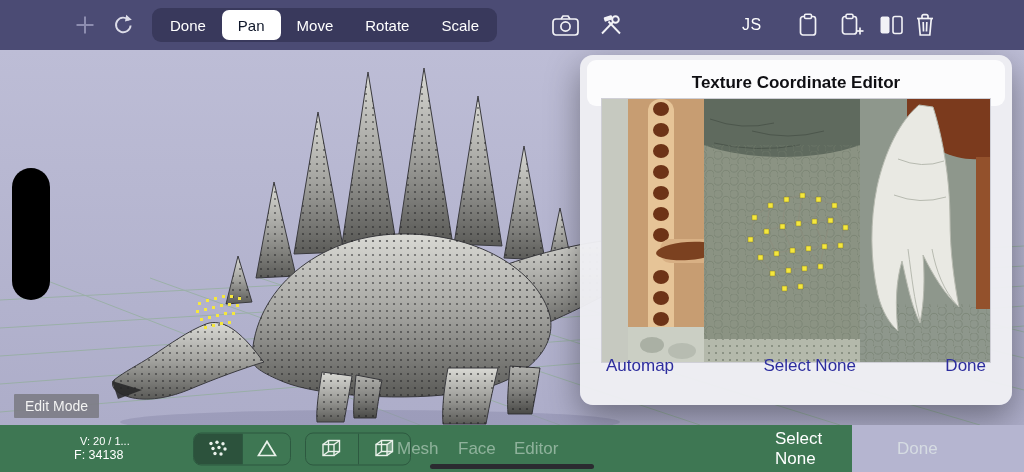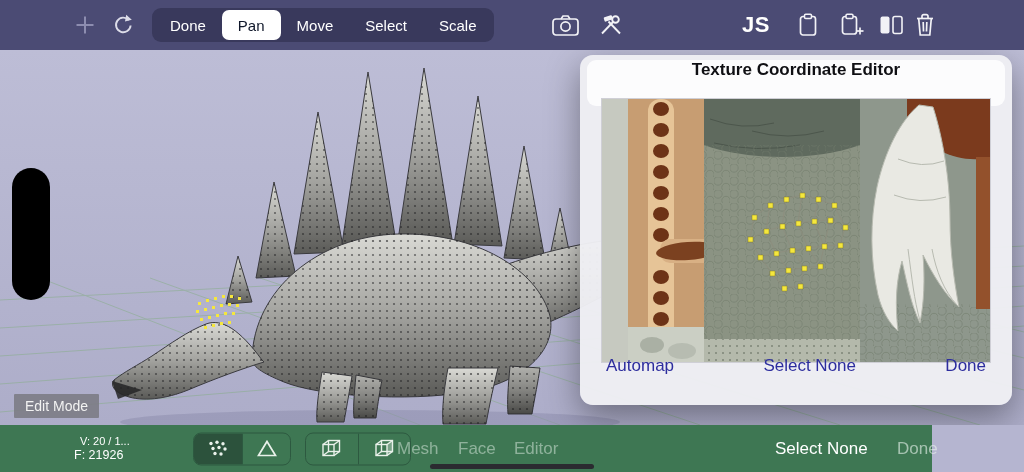--- a/index.html
+++ b/index.html
@@ -5,38 +5,38 @@
   *{margin:0;padding:0;box-sizing:border-box}
   html,body{width:1024px;height:472px;overflow:hidden;background:#000;font-family:"Liberation Sans",sans-serif}
   .app{position:relative;width:1024px;height:472px;background:var(--viewport-bg,#b5b5d0);overflow:hidden}
 
   
   .topbar{position:absolute;top:0;left:0;right:0;height:50px;background:var(--topbar-bg,#4b4b74);z-index:30}
   .tb-abs{position:absolute;top:50%;transform:translateY(-50%);display:flex;align-items:center;justify-content:center;cursor:default}
   .seg-control{position:absolute;left:152px;top:8px;height:34px;display:flex;align-items:center;background:var(--seg-bg,#39395c);border-radius:9px;padding:2px}
   .seg{height:30px;display:flex;align-items:center;padding:0 16px;color:#fff;font-size:15px;border-radius:7px;white-space:nowrap}
   .seg.selected{background:#fff;color:#0f172a;font-weight:500}
-  .js-label{font-size:22px;font-weight:700;color:#fff;letter-spacing:.5px}
+  .js-label{font-size:16px;font-weight:400;color:#fff;letter-spacing:.5px}
 
   
   .viewport{position:absolute;top:50px;left:0;width:1024px;height:375px;background:linear-gradient(#bdbdd6,#adadc9);overflow:hidden}
   .scene{position:absolute;left:0;top:0}
   .pill{position:absolute;left:12px;top:118px;width:38px;height:132px;border-radius:19px;background:#000;z-index:5}
   .edit-chip{position:absolute;left:14px;top:344px;background:rgba(124,124,133,.9);color:#f2f2f2;font-size:14px;padding:4px 11px;border-radius:1px;z-index:6}
 
   
   .panel{position:absolute;left:580px;top:5px;width:432px;height:350px;background:rgba(238,238,243,.97);border-radius:13px;box-shadow:0 12px 34px rgba(0,0,0,.38);z-index:20}
-  .panel-header{margin:5px 7px 0;background:rgba(253,253,254,.92);border-radius:9px;height:46px;display:flex;align-items:flex-start;justify-content:center}
+  .panel-header{margin:5px 7px 0;background:rgba(253,253,254,.92);border-radius:9px;height:46px;display:flex;align-items:center;justify-content:center}
   .panel-title{font-size:17px;font-weight:700;color:#0f0f13}
   .tex-wrap{position:absolute;left:21px;top:43px;width:390px;height:265px;border:1px solid #cfcfd6;background:#98a091;overflow:hidden}
   .panel-btns{position:absolute;left:0;right:0;bottom:17px;height:44px;display:flex;align-items:center;justify-content:space-between;padding:0 26px}
   .panel-btn{font-size:17px;font-weight:500;color:var(--accent-blue,#2d2d9e);cursor:default}
 
   
-  .bottombar{position:absolute;left:0;bottom:0;width:932px;height:47px;background:var(--bottombar-bg,#3e7753);z-index:40}
+  .bottombar{position:absolute;left:0;bottom:0;width:852px;height:47px;background:var(--bottombar-bg,#3e7753);z-index:40}
   .bb-abs{position:absolute;top:50%;transform:translateY(-50%);display:flex;align-items:center}
   .stats{flex-direction:column;align-items:flex-start;color:#fff;line-height:1.2}
   .stats .v{font-size:11px;padding-left:6px}
   .stats .f{font-size:12.5px}
   .bb-group{display:flex;border:1.5px solid #2d5940;border-radius:8px;overflow:hidden;height:33px}
   .bb-seg{width:48px;display:flex;align-items:center;justify-content:center}
   .bb-group2 .bb-seg{width:52px}
   .bb-seg.selected{background:#2c523c}
   .bb-seg + .bb-seg{border-left:1.5px solid #2d5940}
   .bb-label{font-size:17px;color:rgba(223,238,228,.5)}
@@ -62,21 +62,21 @@
       <svg width="23" height="23" viewBox="0 0 23 23">
         <path d="M16.8,6.6 A7.3,7.3 0 1 0 18.6,12" fill="none" stroke="#dcdce8" stroke-width="1.9"></path>
         <polygon points="14.2,1.2 19.8,6.2 13.0,8.0" fill="#dcdce8"></polygon>
       </svg>
     </div>
 
     <div class="seg-control">
       <div class="seg">Done</div>
       <div class="seg selected">Pan</div>
       <div class="seg">Move</div>
-      <div class="seg">Select</div>
+      <div class="seg">Rotate</div>
       <div class="seg">Scale</div>
     </div>
 
     <div class="tb-abs" style="left:552px">
       <svg width="27" height="22" viewBox="0 0 27 22">
         <rect x="1" y="5" width="25" height="16" rx="3" fill="none" stroke="#f2f2f6" stroke-width="1.7"></rect>
         <path d="M9,5 L11,2 H16 L18,5" fill="none" stroke="#f2f2f6" stroke-width="1.7"></path>
         <circle cx="13.5" cy="12.5" r="4.6" fill="none" stroke="#f2f2f6" stroke-width="1.7"></circle>
       </svg>
     </div>
@@ -275,21 +275,21 @@
         <div class="panel-btn">Select None</div>
         <div class="panel-btn">Done</div>
       </div>
     </div>
   </div>
 
   <div class="bottombar">
 
     <div class="bb-abs stats" style="left:74px">
       <div class="v">V: 20 / 1...</div>
-      <div class="f">F: 21926</div>
+      <div class="f">F: 34138</div>
     </div>
 
     <div class="bb-abs" style="left:193px">
       <div class="bb-group">
         <div class="bb-seg selected">
           <svg width="22" height="18" viewBox="0 0 22 18">
             <g fill="#e9f1ea">
               <circle cx="4" cy="4" r="1.7"></circle>
                 <circle cx="10" cy="2.8" r="1.7"></circle>
                 <circle cx="16" cy="4.2" r="1.7"></circle>

